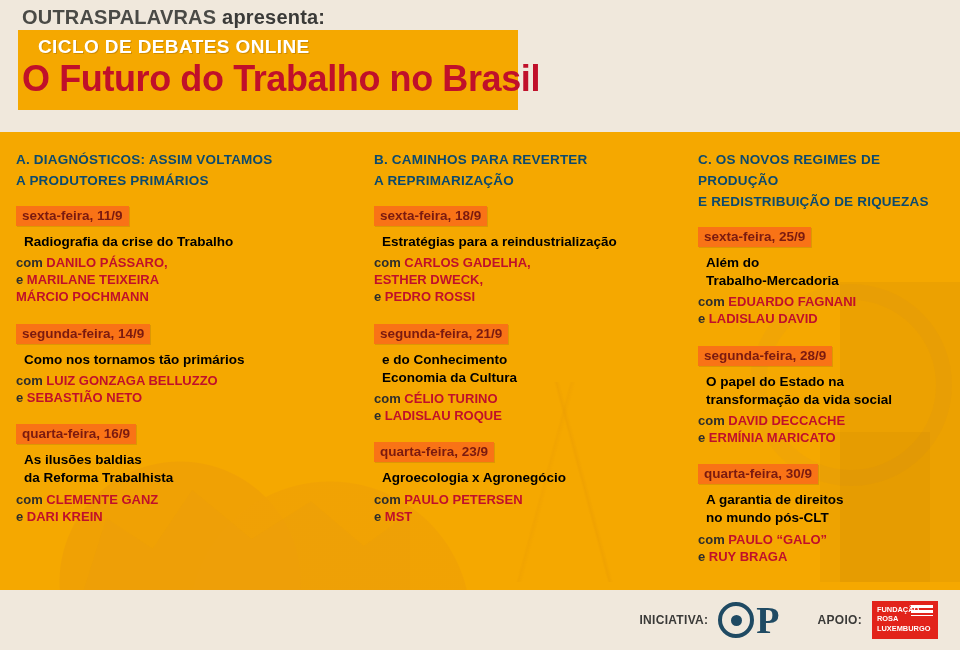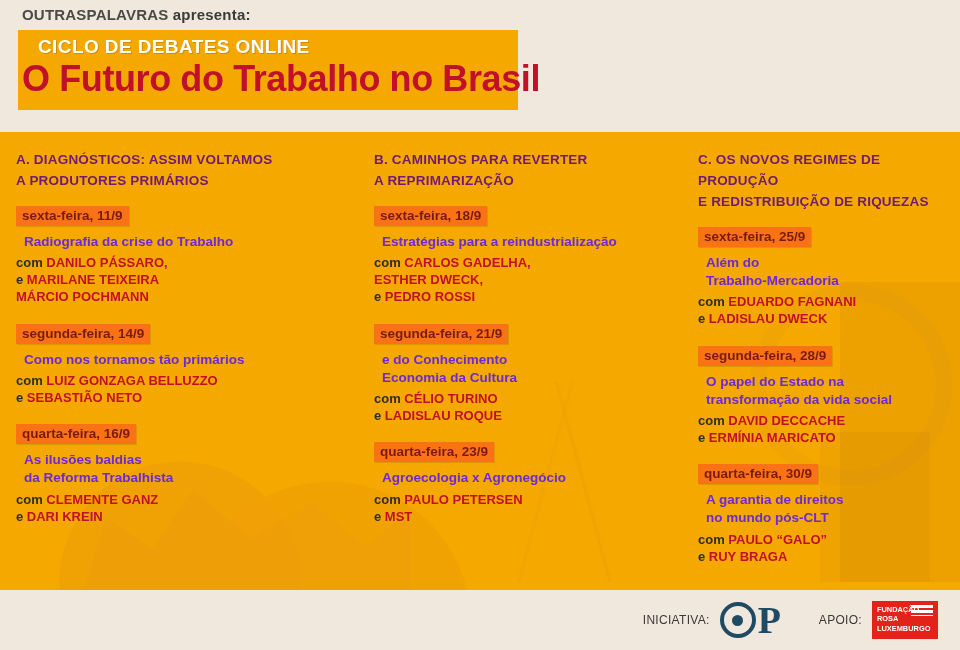--- a/index.html
+++ b/index.html
@@ -9,21 +9,21 @@
     font-family:"Liberation Sans", sans-serif;
     overflow:hidden;
     position:relative;
   }
   .page{position:relative;width:960px;height:650px;overflow:hidden;}
 
   
   .header{position:relative;height:132px;}
   .brand{
     position:absolute;left:22px;top:6px;
-    font-size:15px;font-weight:bold;letter-spacing:.2px;color:#3a3a38;
+    font-size:20px;font-weight:bold;letter-spacing:.2px;color:#3a3a38;
   }
   .brand .b1{color:#4a4a46;}
   .brand .b2{color:#4a4a46;font-weight:bold;}
   .titleblock{
     position:absolute;left:18px;top:30px;width:500px;height:80px;
     background:#f5a800;
   }
   .title-sub{
     position:absolute;left:38px;top:36px;
     font-size:19px;font-weight:bold;color:#ffffff;letter-spacing:.4px;
@@ -75,52 +75,52 @@
       linear-gradient(75deg, transparent 48%, rgba(210,130,15,.5) 48.5%, transparent 49.3%),
       linear-gradient(105deg, transparent 40%, rgba(210,130,15,.35) 40.5%, transparent 41.4%);
   }
 
   .columns{position:relative;display:flex;padding:10px 0 0 0;}
   .col{width:320px;box-sizing:border-box;padding:8px 18px 0 16px;}
   .col.c2{padding-left:54px;}
   .col.c3{padding-left:58px;}
 
   .col-head{
-    font-size:13.5px;font-weight:bold;color:#701a75;line-height:1.55;
+    font-size:13.5px;font-weight:bold;color:#0c4a6e;line-height:1.55;
     letter-spacing:.2px;margin-bottom:14px;
   }
 
   .event{margin-bottom:18px;}
   .ev-date{
     display:inline-block;
     background:#f97316;
     color:#7a1a10;
     font-size:13.5px;font-weight:bold;
     padding:2px 6px 3px 6px;
     margin-bottom:5px;
     box-shadow:1px 1px 0 rgba(150,100,10,.25);
   }
   .ev-title{
-    font-size:13.5px;color:#6d28d9;font-weight:bold;line-height:1.35;
+    font-size:13.5px;color:#000000;font-weight:bold;line-height:1.35;
     margin:2px 0 3px 8px;
   }
   .ev-people{}
   .ev-people div{
     font-size:13px;font-weight:bold;color:#c0102a;line-height:1.32;
   }
   .ev-people .pre{color:#2e2e2c;font-weight:bold;}
 
   
   .footer{
     position:absolute;left:0;top:590px;width:960px;height:60px;
     background:#f0e8dc;
     display:flex;align-items:center;justify-content:flex-end;
   }
   .foot-lbl{
-    font-size:12px;font-weight:normal;color:#3a3a38;letter-spacing:.3px;
+    font-size:12px;font-weight:bold;color:#3a3a38;letter-spacing:.3px;
     margin-right:10px;
   }
   .op-logo{
     display:flex;align-items:center;margin-right:38px;
   }
   .op-o{
     width:36px;height:36px;border-radius:50%;
     border:4px solid #1f4a63;box-sizing:border-box;
     display:flex;align-items:center;justify-content:center;
     margin-right:2px;
@@ -258,21 +258,21 @@
         </div>
 
         <div class="event">
           <div class="ev-date">sexta-feira, 25/9</div>
           <div class="ev-title">
             <div>Além do</div>
             <div>Trabalho-Mercadoria</div>
           </div>
           <div class="ev-people">
             <div><span class="pre">com </span><span>EDUARDO FAGNANI</span></div>
-            <div><span class="pre">e </span><span>LADISLAU DWECK</span></div>
+            <div><span class="pre">e </span><span>LADISLAU DAVID</span></div>
           </div>
         </div>
 
         <div class="event">
           <div class="ev-date">segunda-feira, 28/9</div>
           <div class="ev-title">
             <div>O papel do Estado na</div>
             <div>transformação da vida social</div>
           </div>
           <div class="ev-people">

